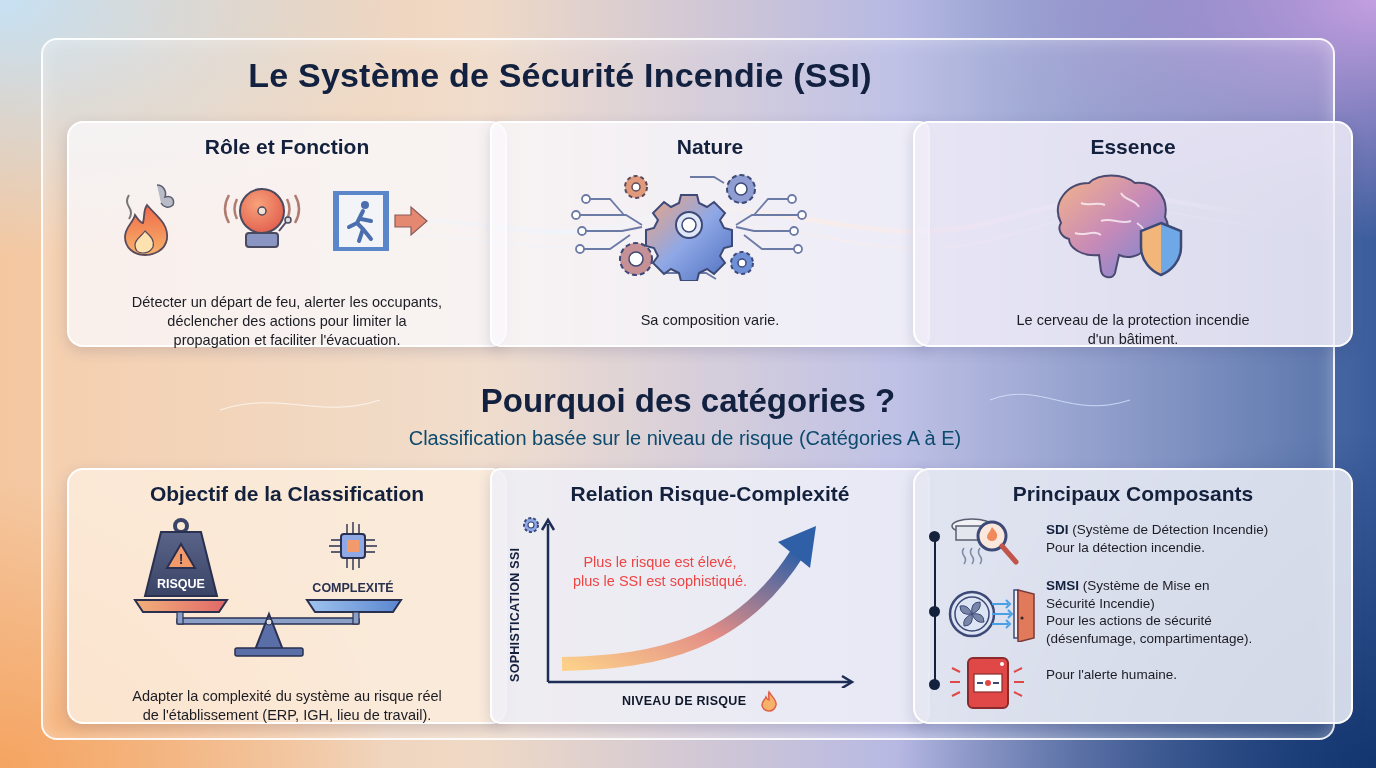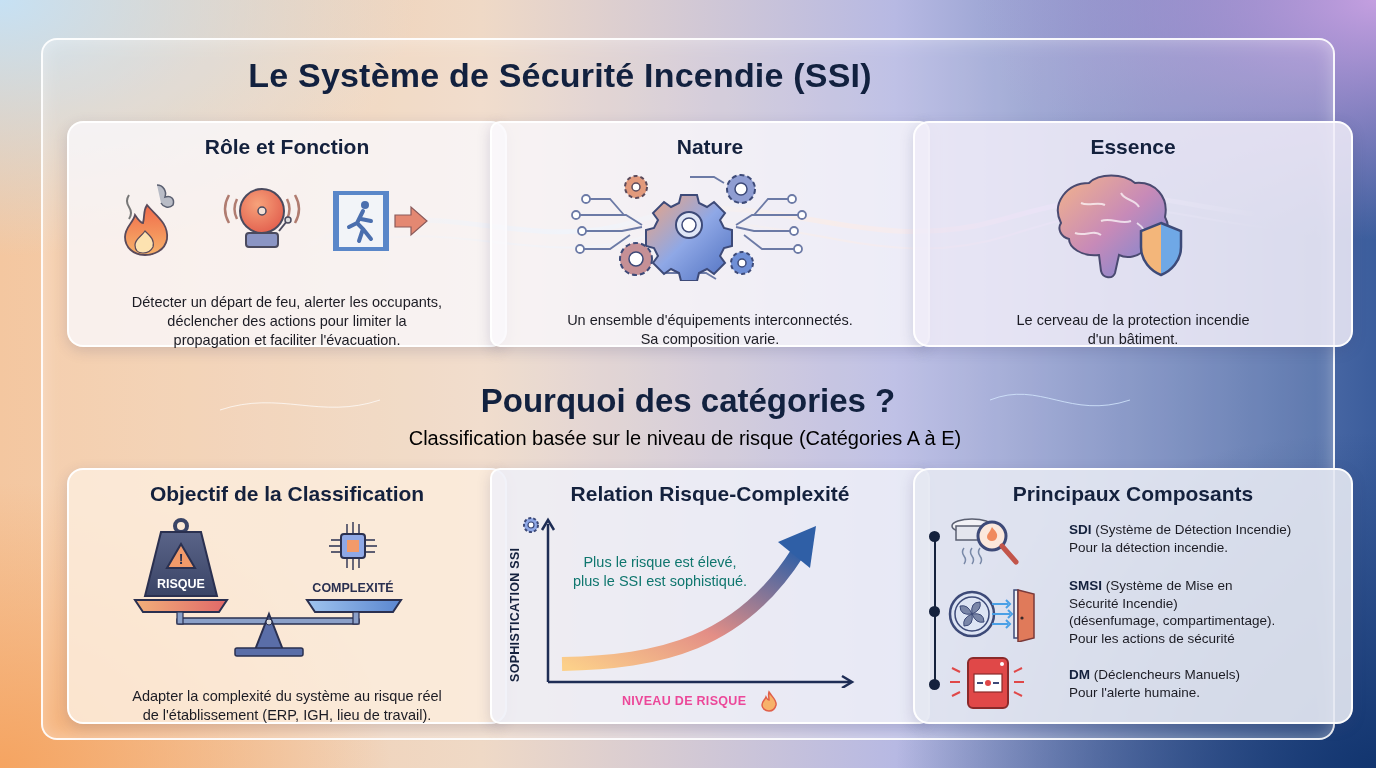--- a/index.html
+++ b/index.html
@@ -49,39 +49,39 @@
   .c1.row2 { background: rgba(252,236,220,0.85); }
   .c3.row2 { background: rgba(228,232,242,0.9); }
   .c3.row1 { background: rgba(240,236,248,0.85); }
 
   .section-title {
     position: absolute; left: 0; top: 382px; width: 1376px; text-align: center;
     font-size: 33px; font-weight: 700; color: #12213f;
   }
   .section-sub {
     position: absolute; left: 0; top: 427px; width: 1370px; text-align: center;
-    font-size: 20px; color: #000000;
+    font-size: 20px; color: #0c4a6e;
   }
   .icon { position: absolute; }
 
   
   .axis-label-y {
     position: absolute; left: 508px; top: 682px; transform-origin: 0 0; transform: rotate(-90deg);
     font-size: 12.5px; font-weight: 700; color: #14213d; white-space: nowrap; letter-spacing: 0.3px;
   }
   .axis-label-x {
-    position: absolute; left: 622px; top: 694px; font-size: 12.5px; font-weight: 700; color: #ec4899; letter-spacing: 0.3px;
+    position: absolute; left: 622px; top: 694px; font-size: 12.5px; font-weight: 700; color: #0f172a; letter-spacing: 0.3px;
   }
   .chart-annot {
     position: absolute; left: 560px; top: 553px; width: 200px; text-align: center;
-    font-size: 14.5px; color: #0f766e; line-height: 19px;
+    font-size: 14.5px; color: #ef4444; line-height: 19px;
   }
 
   
-  .comp { position: absolute; left: 1046px; width: 260px; font-size: 13.5px; color: #1c1c24; line-height: 17.5px; margin-left: 23px; }
+  .comp { position: absolute; left: 1046px; width: 260px; font-size: 13.5px; color: #1c1c24; line-height: 17.5px; }
   .comp b { font-weight: 700; color: #14213d; }
   .timeline { position: absolute; left: 934px; top: 535px; width: 2px; height: 150px; background: #14213d; }
   .dot { position: absolute; left: 929px; width: 11px; height: 11px; border-radius: 50%; background: #14213d; }
 </style>
 </head>
 <body>
 
 <svg class="wave" style="left:0;top:0" width="1376" height="768" viewBox="0 0 1376 768">
   <defs>
     <linearGradient id="wg1" x1="0" x2="1">
@@ -203,21 +203,20 @@
     <g transform="translate(70 90)">
         <circle r="16" fill="#c59096" stroke="#3d4a78" stroke-width="2" stroke-dasharray="5 3"></circle>
         <circle r="7" fill="#fff" stroke="#3d4a78" stroke-width="1.5"></circle>
       </g>
     <g transform="translate(176 94)">
         <circle r="11" fill="#6f8fd6" stroke="#3d4a78" stroke-width="2" stroke-dasharray="4 3"></circle>
         <circle r="4" fill="#fff" stroke="#3d4a78" stroke-width="1.5"></circle>
       </g>
   </svg>
   <div class="card-text" style="top:176px">
-    <div>Un ensemble d'équipements interconnectés.</div>
     <div>Sa composition varie.</div>
   </div>
 </div>
 
 <div class="card row1 c3">
   <div class="card-title" style="top:12px">Essence</div>
   <svg class="icon" style="left:126px;top:50px" width="148" height="110" viewBox="0 0 148 110">
     <defs>
         <linearGradient id="brg" x1="0" y1="0" x2="1" y2="1">
           <stop offset="0" stop-color="#f4b48a"></stop>
@@ -358,19 +357,18 @@
   <circle cx="52" cy="8" r="2" fill="#fff"></circle>
 </svg>
 
 <div class="comp" style="top:521px">
   <div><b>SDI</b> <span>(Système de Détection Incendie)</span></div>
   <div>Pour la détection incendie.</div>
 </div>
 <div class="comp" style="top:577px">
   <div><b>SMSI</b> <span>(Système de Mise en</span></div>
   <div>Sécurité Incendie)</div>
+  <div>Pour les actions de sécurité</div>
   <div>(désenfumage, compartimentage).</div>
-  <div>Pour les actions de sécurité</div>
 </div>
 <div class="comp" style="top:666px">
-  <div><b>DM</b> <span>(Déclencheurs Manuels)</span></div>
   <div>Pour l'alerte humaine.</div>
 </div>
 
 </body></html>

